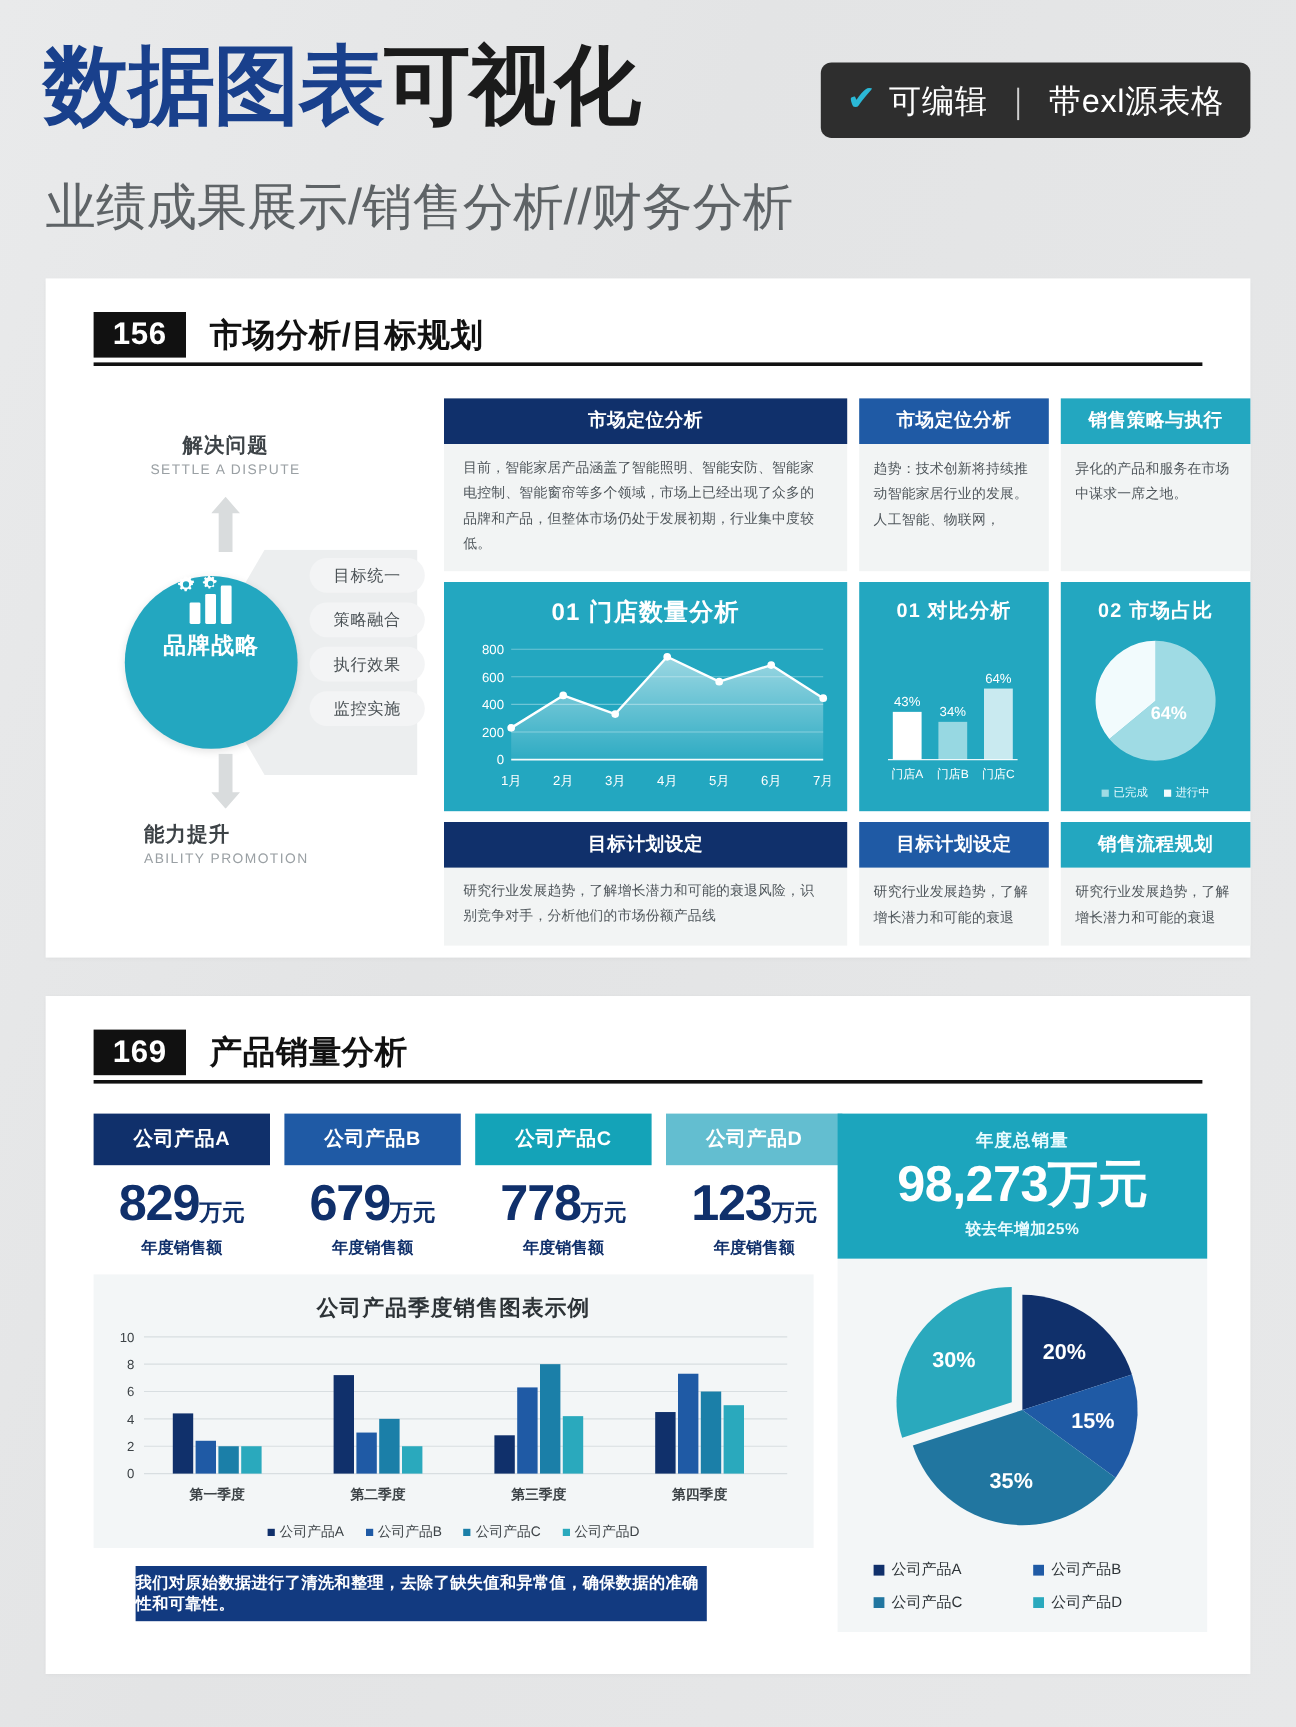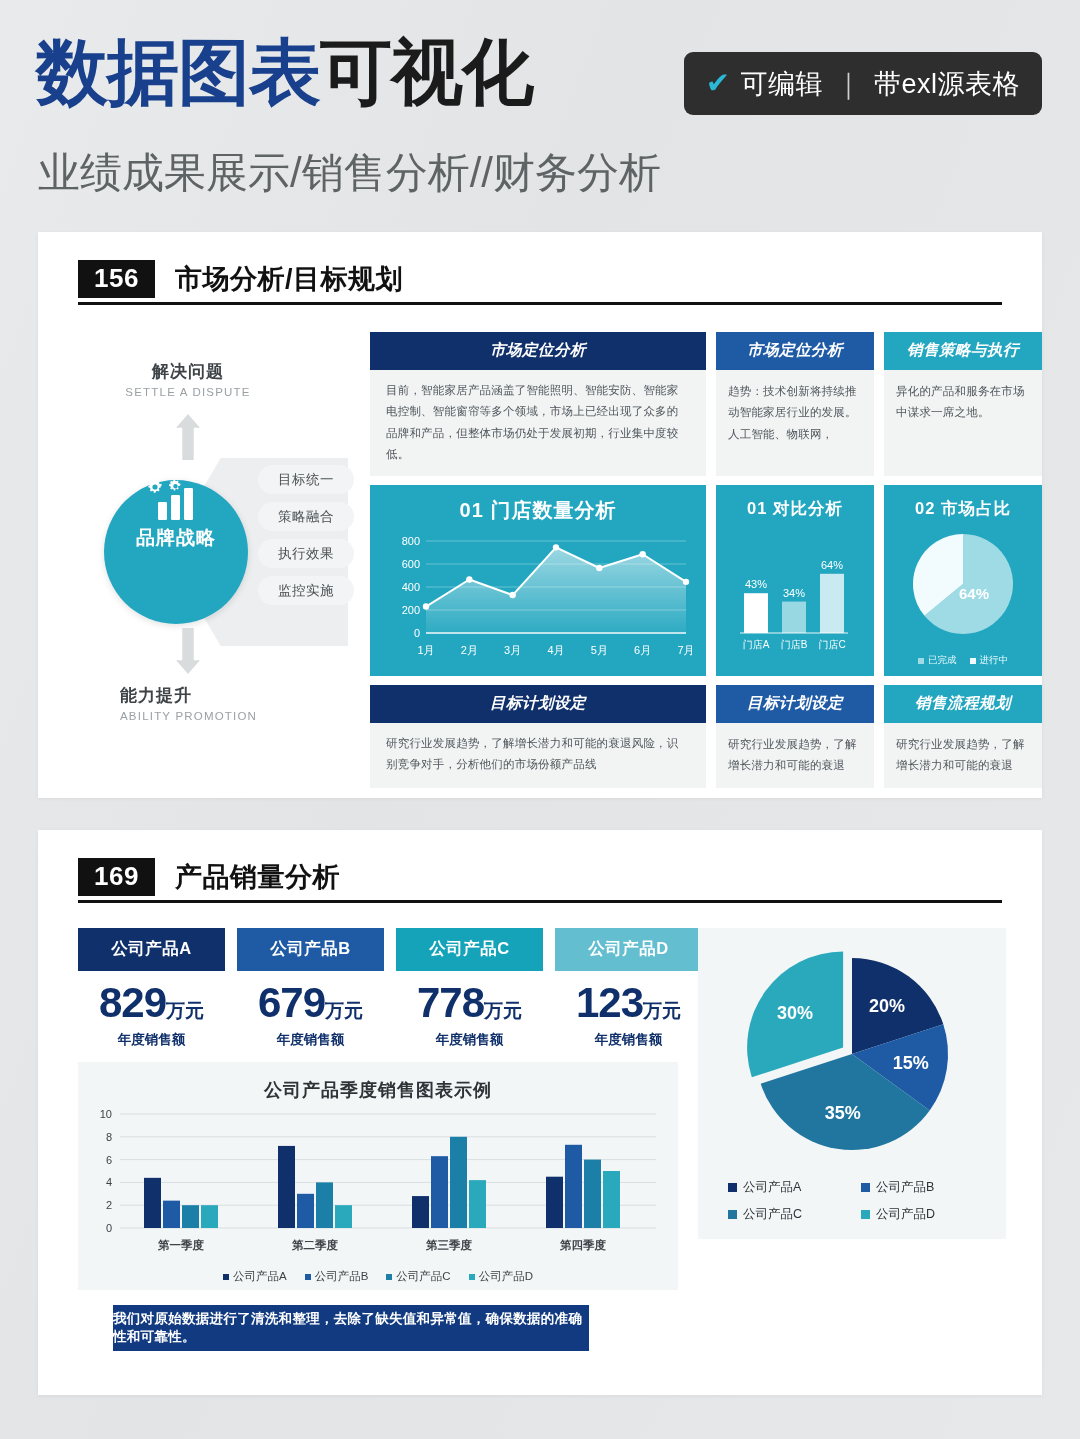--- a/index.html
+++ b/index.html
@@ -99,21 +99,21 @@
 
   
   .c1grid { position: absolute; left: 332px; top: 100px; width: 676px; }
   .row-boxes { display: flex; gap: 10px; }
   .box { background: #f2f4f4; }
   .box.w1 { width: 336px; }
   .box.w2 { width: 158px; }
   .box.w3 { width: 158px; }
   .box-head {
     color: #fff; font-size: 15.5px; font-weight: bold; text-align: center;
-    padding: 8px 0 9px; letter-spacing: 0.5px; font-style: italic;
+    padding: 8px 0 9px; letter-spacing: 0.5px;
   }
   .bh-navy { background: #10306b; }
   .bh-blue { background: #1f5aa5; }
   .bh-teal { background: #23a7c0; }
   .box-body {
     font-size: 11.5px; color: #4f565b; line-height: 1.85;
     padding: 10px 12px 11px; letter-spacing: 0.2px;
   }
   .box.w1 .box-body { padding: 10px 16px 11px; }
   .box.w2 .box-body, .box.w3 .box-body { padding: 11px 12px; }
@@ -466,20 +466,25 @@
         <span>
           <i class="sw" style="background: rgb(42, 169, 189);"></i>
           <b style="font-weight: 400;">公司产品D</b>
         </span>
       </div>
   </div>
 
   <div class="note-banner">我们对原始数据进行了清洗和整理，去除了缺失值和异常值，确保数据的准确性和可靠性。</div>
 
   <div class="rightcol">
+    <div class="total-box">
+      <div class="tb-label">年度总销量</div>
+      <div class="tb-value">98,273万元</div>
+      <div class="tb-sub">较去年增加25%</div>
+    </div>
     <div class="pie-area">
       <div class="bigpie">
         <svg viewBox="0 0 216 216" width="216" height="216">
             <g id="pie2-g">
               <path d="M 108 108 L 108 12 A 96 96 0 0 1 199.30142556433475 78.33436854000504 Z" fill="#10306b"></path>
               <text x="142.98497821644798" y="65.84730849480313" fill="#ffffff" font-size="18" font-weight="bold" text-anchor="middle" font-family="&quot;Liberation Sans&quot;,sans-serif">20%</text>
               <path d="M 108 108 L 199.30142556433475 78.33436854000504 A 96 96 0 0 1 185.66563145999496 164.4273842200774 Z" fill="#1f5aa5"></path>
               <text x="166.7872100322226" y="123.31097935919453" fill="#ffffff" font-size="18" font-weight="bold" text-anchor="middle" font-family="&quot;Liberation Sans&quot;,sans-serif">15%</text>
               <path d="M 108 108 L 185.66563145999496 164.4273842200774 A 96 96 0 0 1 16.698574435665265 137.66563145999496 Z" fill="#2176a0"></path>
               <text x="98.68902064080545" y="172.7872100322226" fill="#ffffff" font-size="18" font-weight="bold" text-anchor="middle" font-family="&quot;Liberation Sans&quot;,sans-serif">35%</text>

